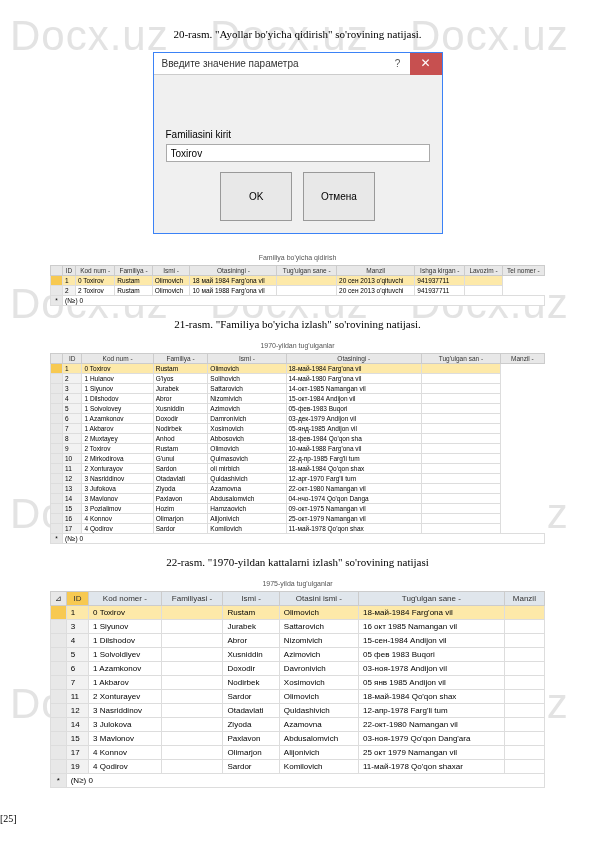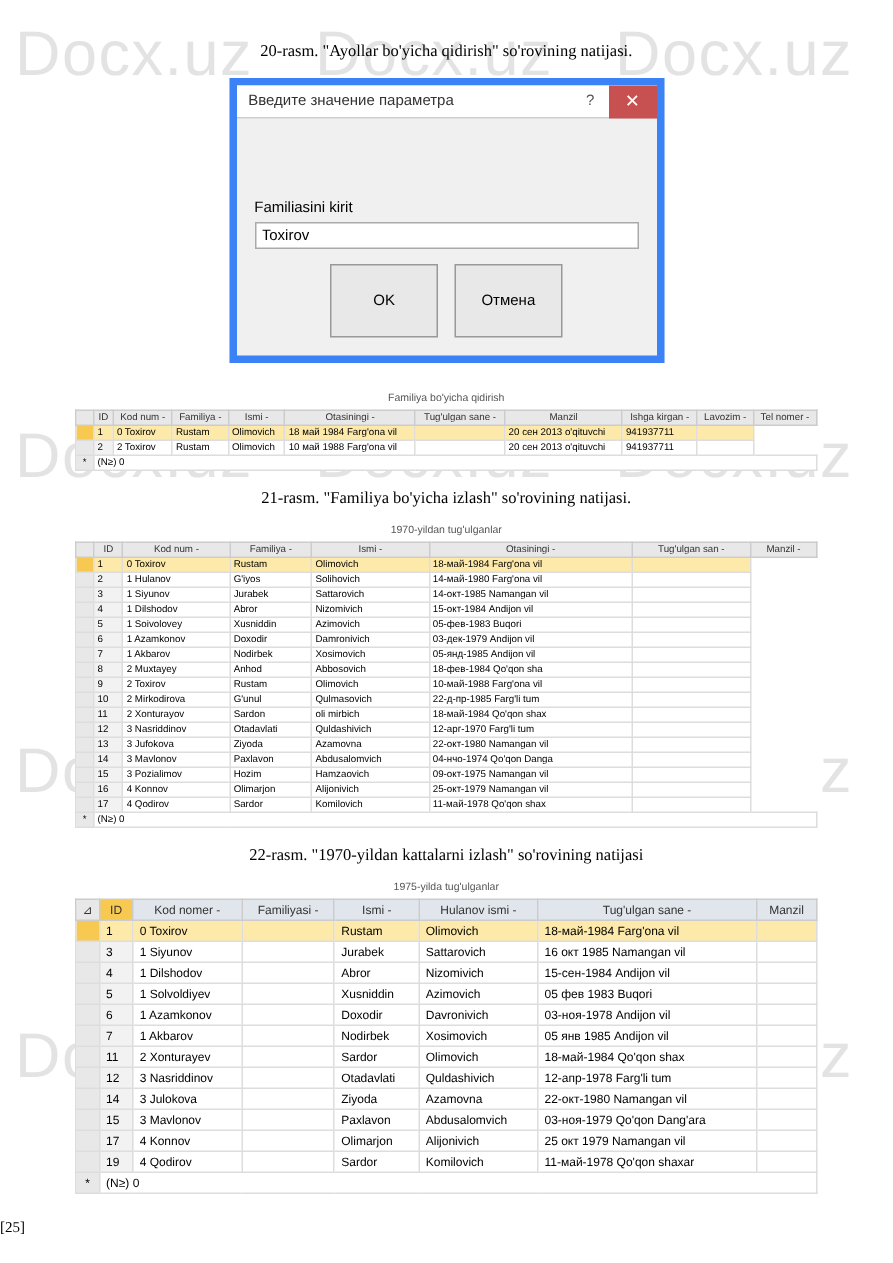--- a/index.html
+++ b/index.html
@@ -38,21 +38,21 @@
     text-align: center;
     font-size: 11px;
     margin: 8px 0 12px 0;
     font-family: "Times New Roman", serif;
   }
 
   
   .dialog {
     width: 290px;
     margin: 10px auto 20px auto;
-    border: 5px solid #3b82f6;
+    border: 1px solid #3b82f6;
     background: #f0f0f0;
     font-size: 10px;
   }
   .dialog-title {
     background: #fff;
     border-bottom: 1px solid #ccc;
     display: flex;
     align-items: center;
     height: 22px;
   }
@@ -420,21 +420,21 @@
 
   <div class="table-title">1975-yilda tug'ulganlar</div>
   <table class="db-table table3">
     <thead>
         <tr id="t3-head">
           <th class="rowhead">⊿</th>
           <th class="idh">ID</th>
           <th>Kod nomer -</th>
           <th>Familiyasi -</th>
           <th>Ismi -</th>
-          <th>Hulanov ismi -</th>
+          <th>Otasini ismi -</th>
           <th>Tug'ulgan sane -</th>
           <th>Manzil</th>
         </tr>
       </thead>
     <tbody id="t3-body">
         <tr class="sel">
           <td class="rowhead"></td>
           <td class="idcol">1</td>
           <td>0 Toxirov</td>
           <td></td>

